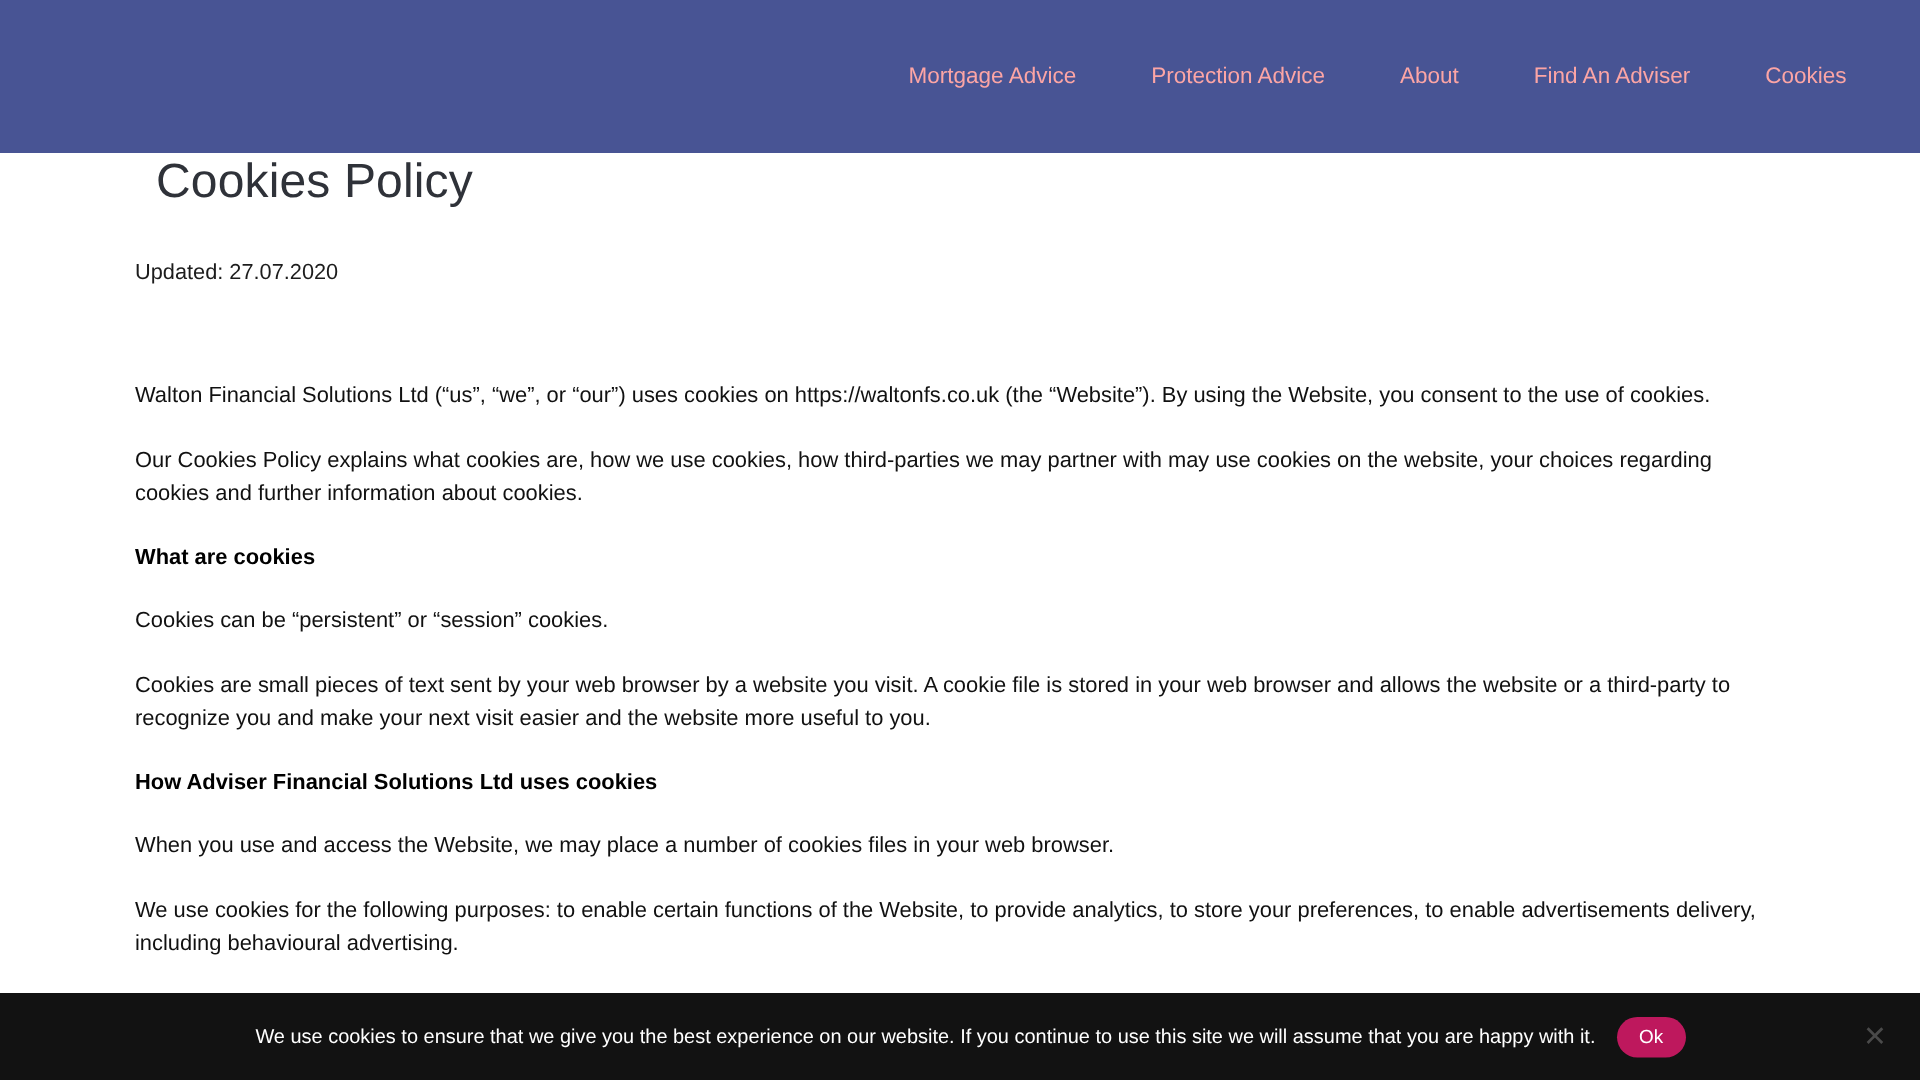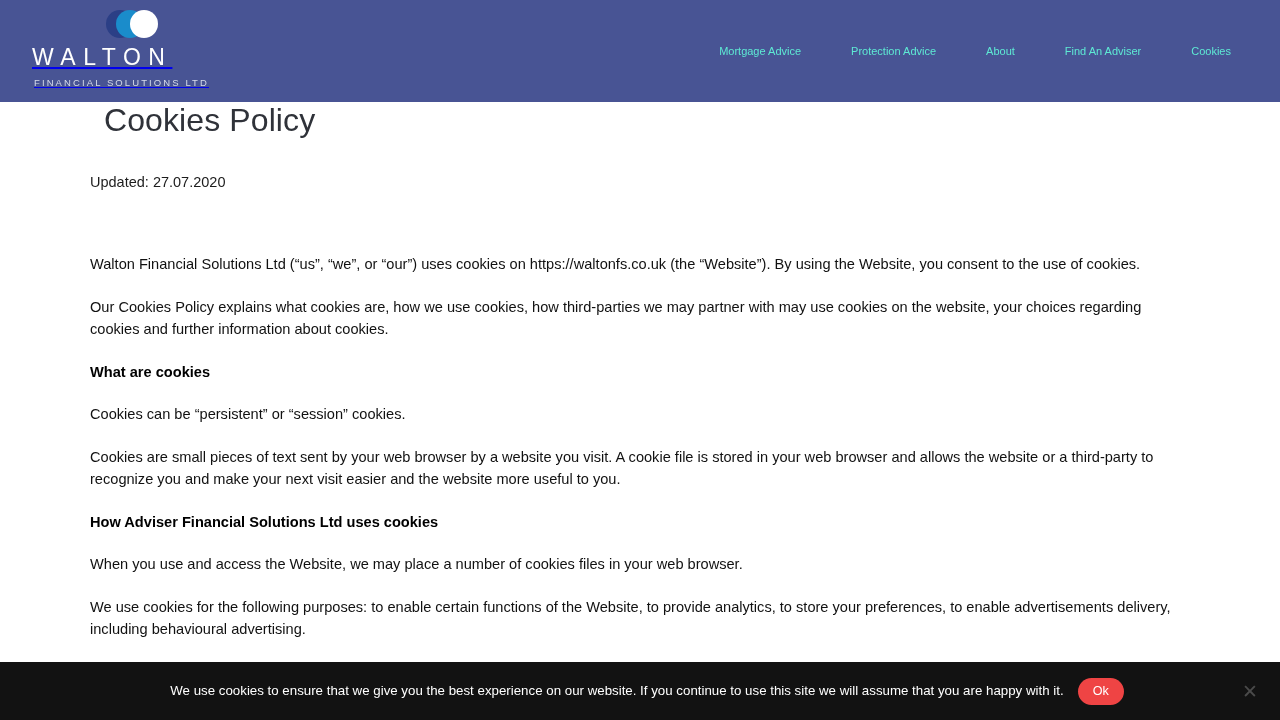--- a/index.html
+++ b/index.html
@@ -86,22 +86,22 @@
 
   .main-nav {
     position: absolute;
     right: 24px;
     top: 41px;
     display: flex;
     align-items: center;
     gap: 0px;
   }
   .nav-link {
-    color: #5eead4;
-    font-size: 11px;
+    color: #fca5a5;
+    font-size: 15px;
     text-decoration: none;
     padding: 0 25px;
     line-height: 20px;
     white-space: nowrap;
     cursor: pointer;
   }
 
   
   .content {
     position: absolute;
@@ -173,21 +173,21 @@
     gap: 14px;
     margin-left: 48px;
   }
   .cookie-text {
     color: #ffffff;
     font-size: 13.3px;
     line-height: 18px;
     white-space: nowrap;
   }
   .cookie-ok {
-    background: #ef4444;
+    background: #be185d;
     color: #ffffff;
     border: none;
     border-radius: 16px;
     font-size: 12.6px;
     font-family: "Liberation Sans", sans-serif;
     padding: 6px 15px 7px 15px;
     cursor: pointer;
     line-height: 14px;
   }
   .cookie-close {
@@ -205,29 +205,20 @@
     line-height: 1;
     cursor: pointer;
     user-select: none;
   }
 </style>
 </head>
 <body>
 
 <header class="site-header">
 
-  <a class="brand" href="#">
-    <div class="brand-mark">
-      <span class="circ circ-dark"></span>
-      <span class="circ circ-mid"></span>
-      <span class="circ circ-light"></span>
-    </div>
-    <div class="brand-word">WALTON</div>
-    <div class="brand-sub">FINANCIAL SOLUTIONS LTD</div>
-  </a>
 
   <nav class="main-nav">
     <a class="nav-link" href="#">Mortgage Advice</a>
     <a class="nav-link" href="#">Protection Advice</a>
     <a class="nav-link" href="#">About</a>
     <a class="nav-link" href="#">Find An Adviser</a>
     <a class="nav-link" href="#">Cookies</a>
   </nav>
 </header>
 

